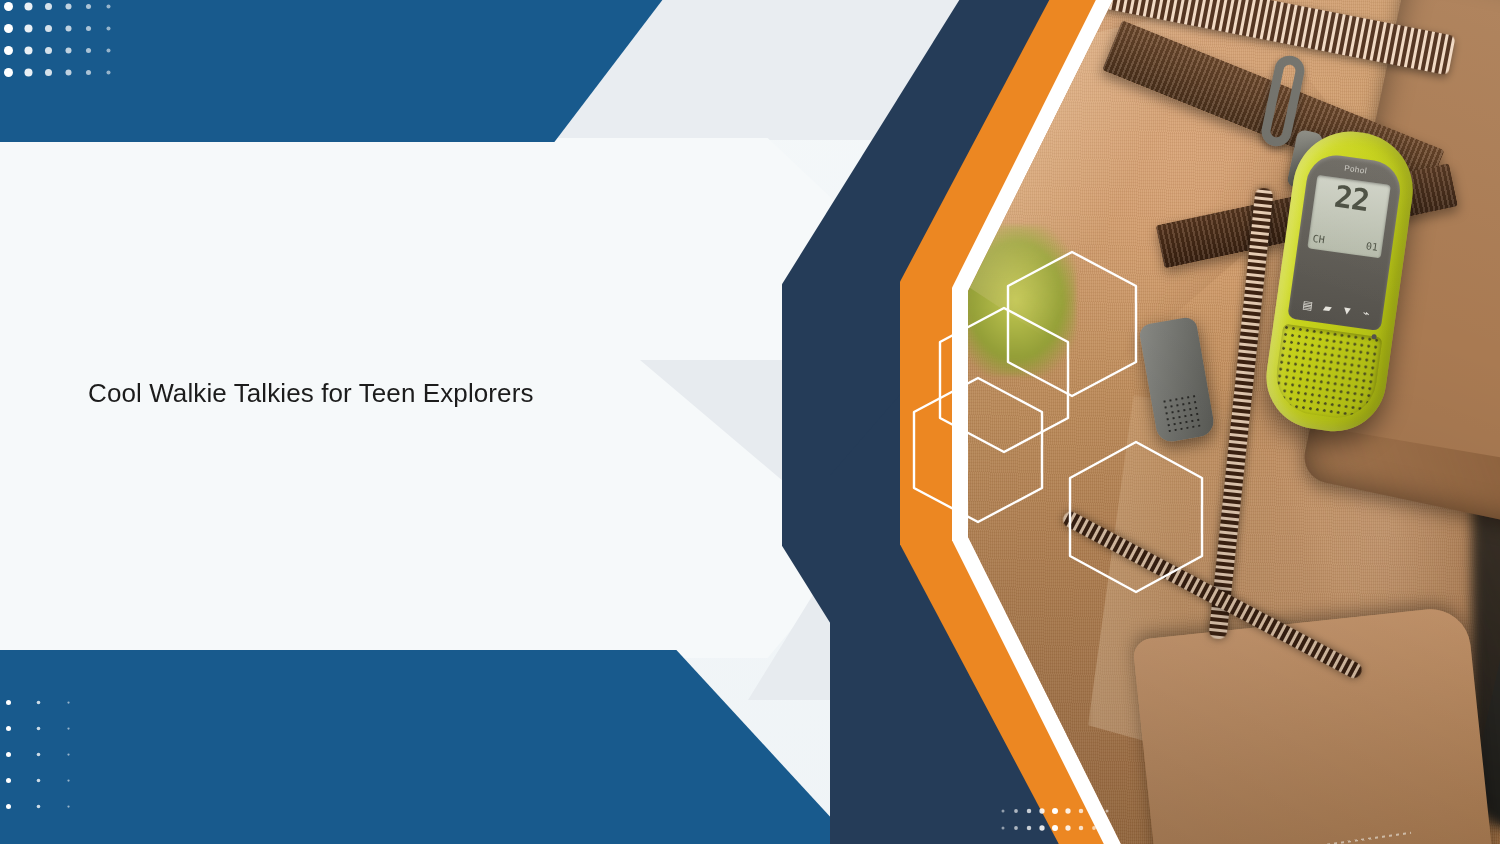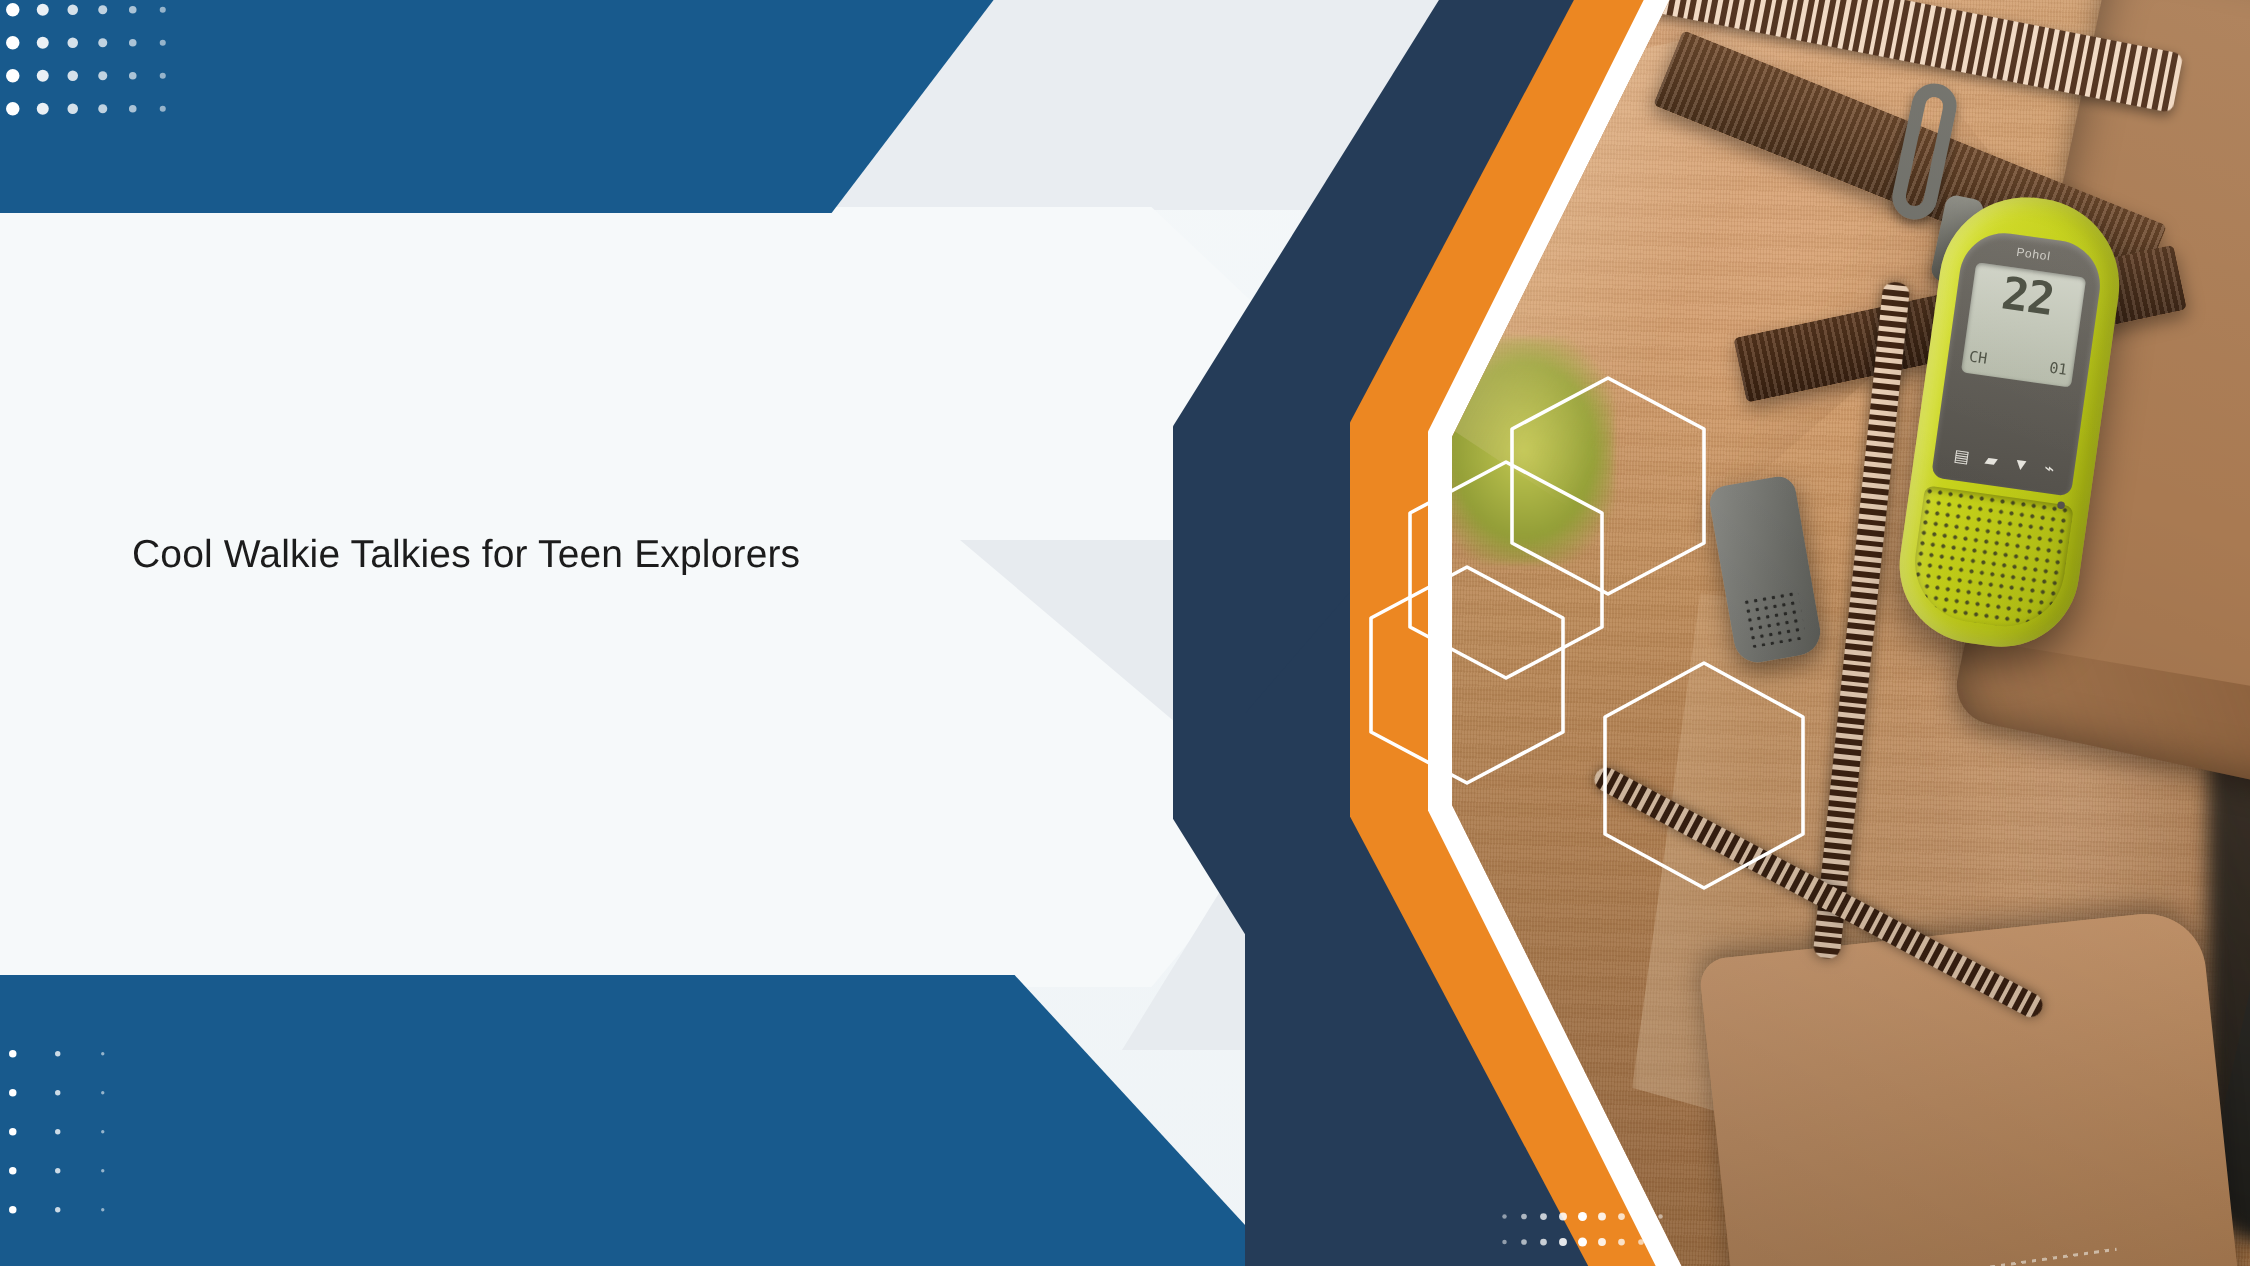--- a/index.html
+++ b/index.html
@@ -332,21 +332,21 @@
     pointer-events:none;
   }
 
   
   .text-block { position:absolute; left:88px; top:330px; width:640px; }
   .headline {
     font-size:84px; font-weight:bold;
     color:#254260; letter-spacing:-1px; line-height:1;
   }
   .subtitle {
-    margin-top:24px;
+    margin-top:48px;
     font-size:26px; color:#1c1c1c; font-weight:normal;
     letter-spacing:.1px;
   }
 </style>
 </head>
 <body>
 
 <div id="banner">
 
   <div class="bg-base"></div>

